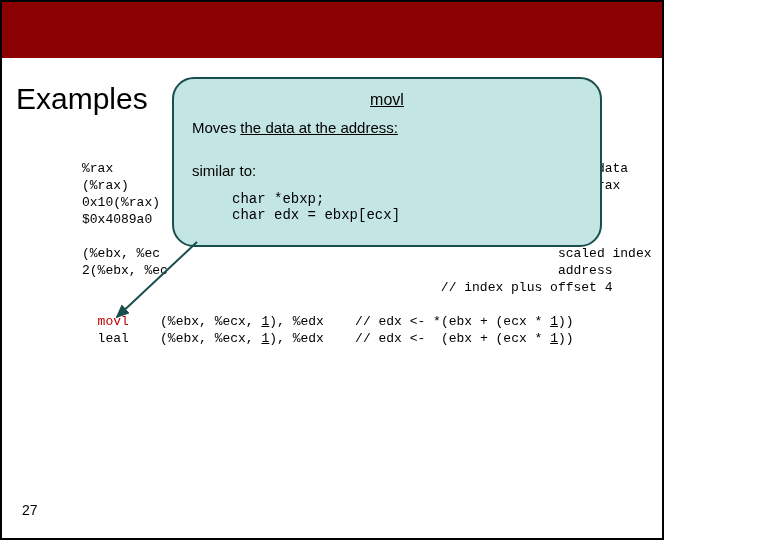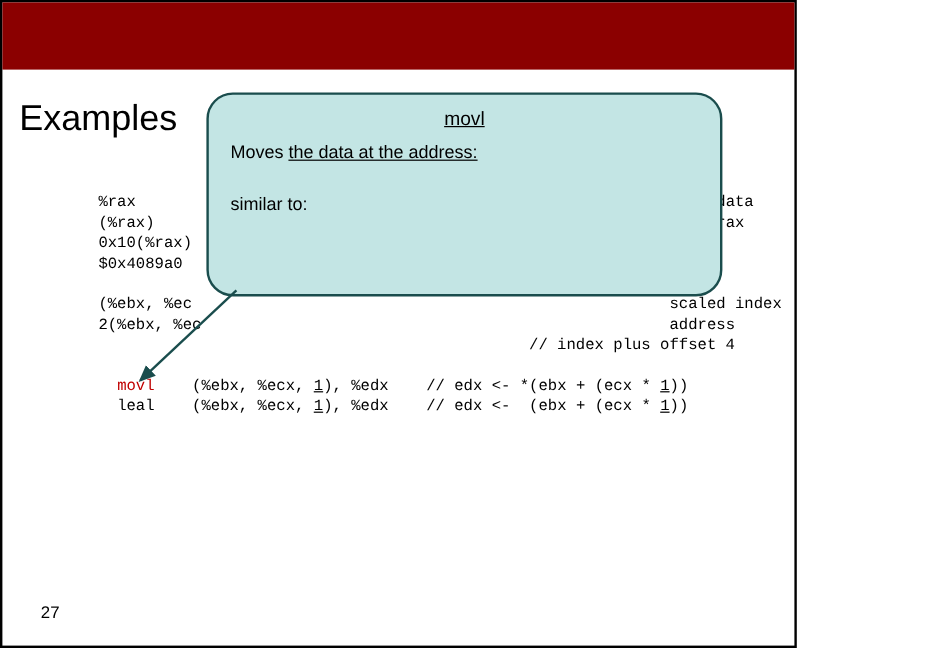--- a/index.html
+++ b/index.html
@@ -67,21 +67,21 @@
     margin-top: 12px;
     margin-left: 40px;
   }
   .arrow {
     position: absolute;
     z-index: 3;
   }
   .page-num {
     position: absolute;
     bottom: 20px;
-    left: 32px;
+    left: 20px;
     font-size: 14px;
   }
 </style>
 </head>
 <body>
 
 <div class="slide">
   <div class="topbar"></div>
 
   <div class="title">Examples</div>
@@ -95,20 +95,22 @@
 <span>2(%ebx, %ec</span>                                                  <span>address</span>
                                               <span>// index plus offset 4</span>
 
   <span class="highlight-red">movl</span>    <span>(%ebx, %ecx, </span><span class="underline">1</span><span>), %edx</span>    <span>// edx &lt;- *(ebx + (ecx * </span><span class="underline">1</span><span>))</span>
   <span>leal</span>    <span>(%ebx, %ecx, </span><span class="underline">1</span><span>), %edx</span>    <span>// edx &lt;-  (ebx + (ecx * </span><span class="underline">1</span><span>))</span></div>
 
   <div class="callout">
     <div class="callout-title">movl</div>
     <div class="callout-line1"><span>Moves </span><span class="ul">the data at the address:</span></div>
     <div class="callout-sim">similar to:</div>
+    <div class="callout-code"><span>char *ebxp;</span>
+<span>char edx = ebxp[ecx]</span></div>
   </div>
 
   <svg class="arrow" style="top:235px; left:100px; width:110px; height:95px;">
     <defs>
       <marker id="ah" markerWidth="8" markerHeight="8" refX="6" refY="3" orient="auto">
         <path d="M0,0 L7,3 L0,6 Z" fill="#1a4d4d"></path>
       </marker>
     </defs>
     <line x1="95" y1="5" x2="15" y2="80" stroke="#1a4d4d" stroke-width="2" marker-end="url(#ah)"></line>
   </svg>

